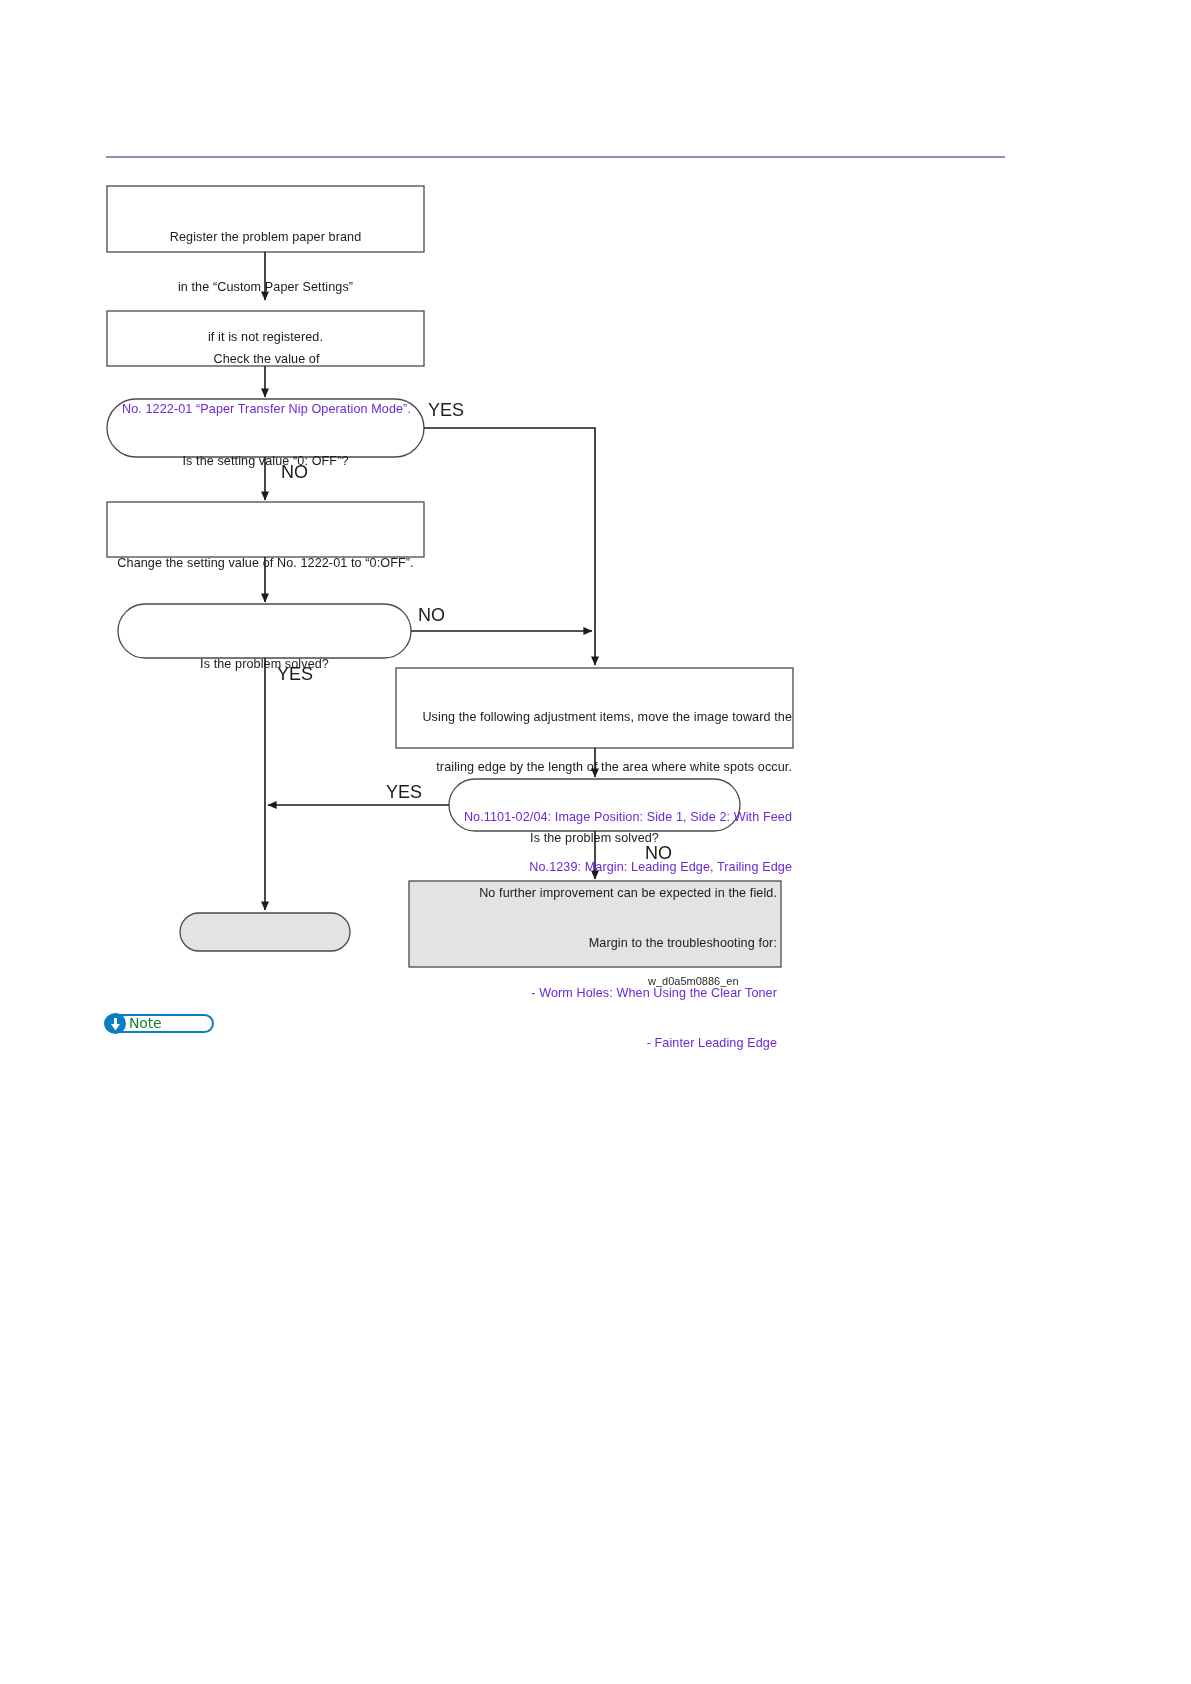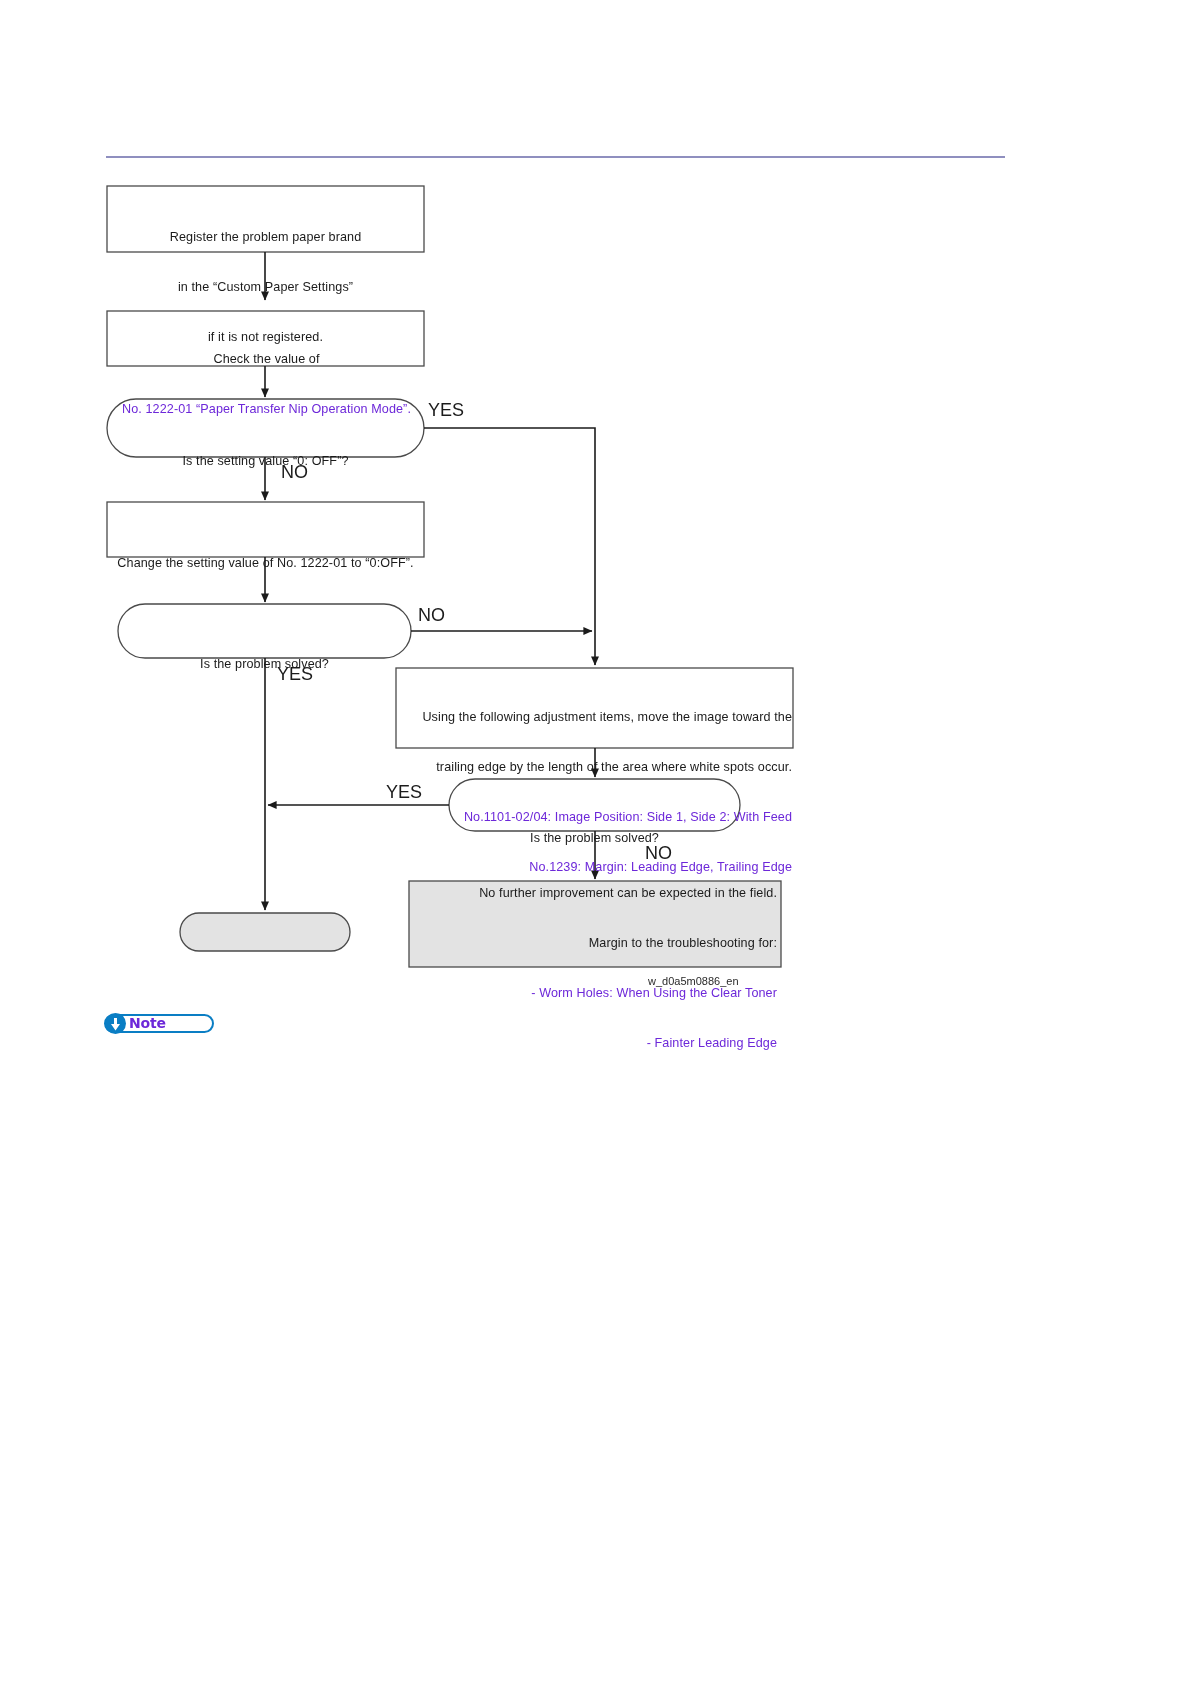--- a/index.html
+++ b/index.html
@@ -89,22 +89,22 @@
   }
   .note-arrow {
     position: absolute;
     left: 7px; top: 4px;
     width: 9px; height: 13px;
   }
   .note-label {
     position: absolute;
     left: 25px; top: 1px;
     font-size: 14px;
-    font-weight: bold;
-    color: #6d28d9;
+    font-weight: normal;
+    color: #15803d;
     letter-spacing: -0.2px;
     font-family: "DejaVu Sans", sans-serif;
     text-align: right;
   }
 </style>
 </head>
 <body>
 
 <div class="page-rule"></div>
 

